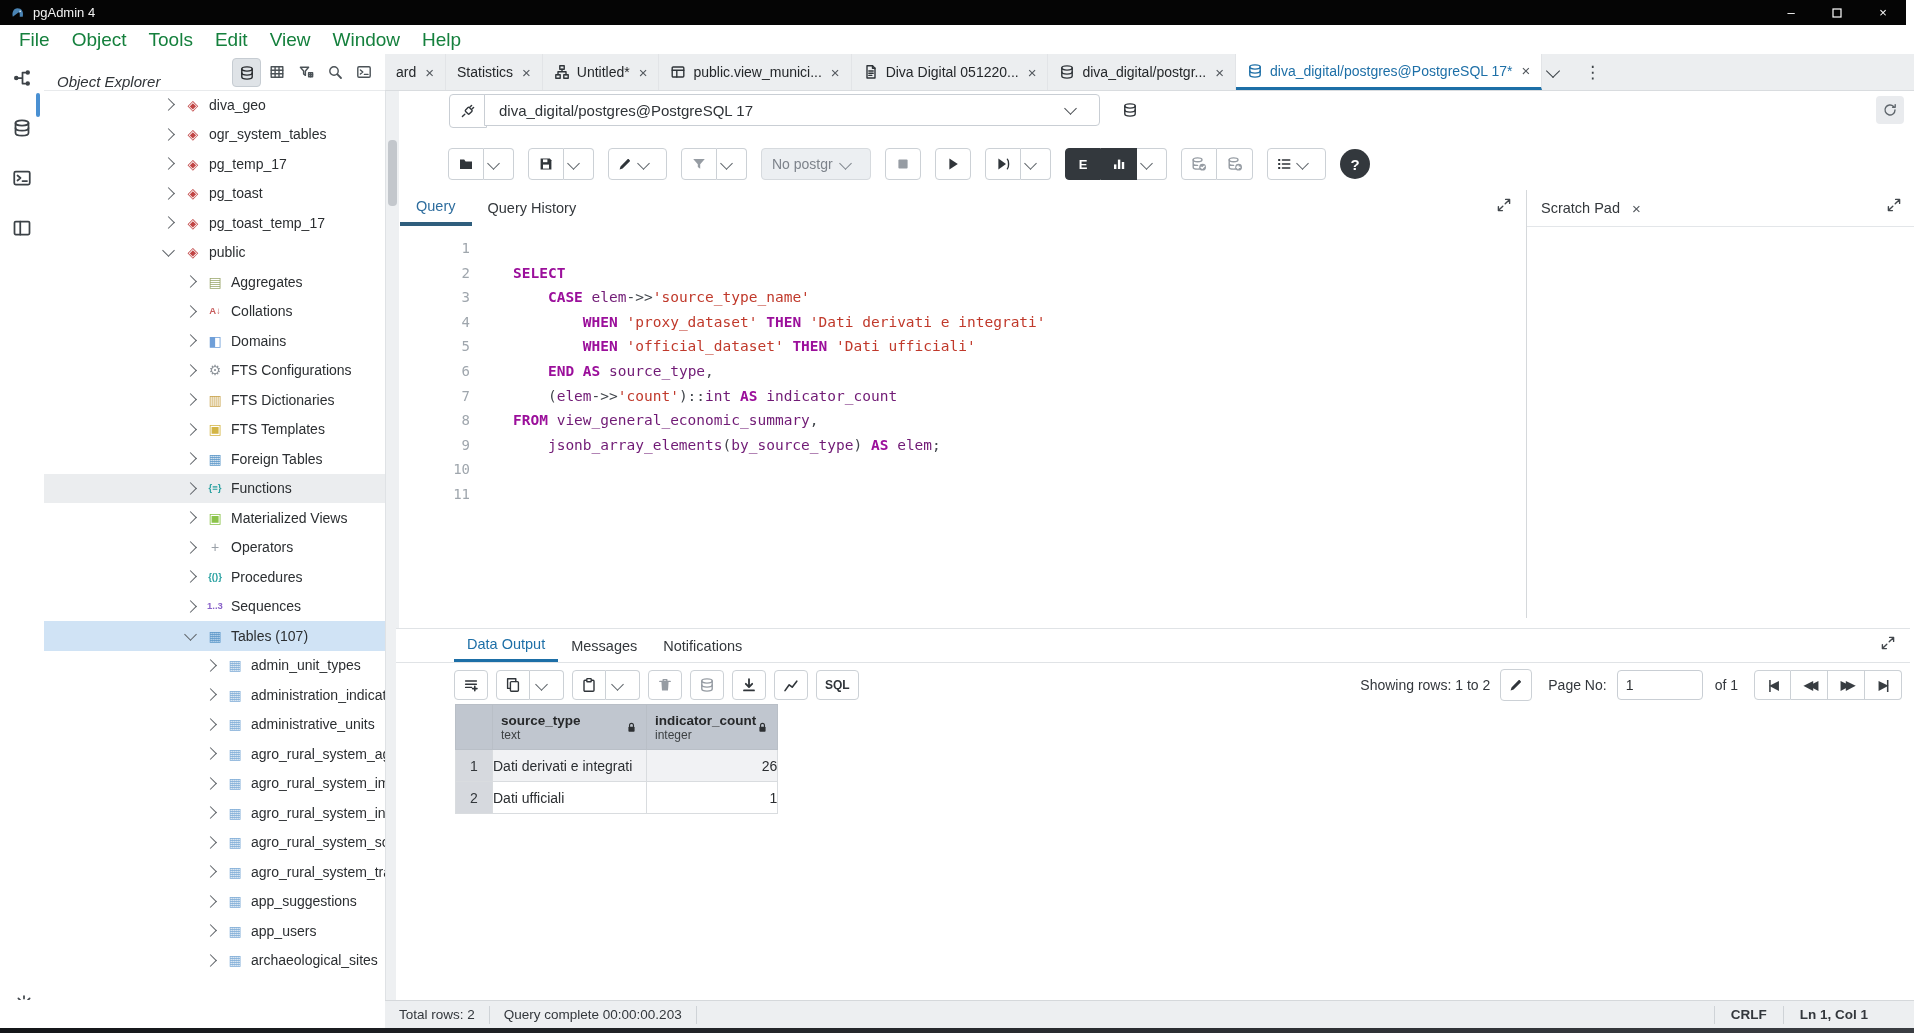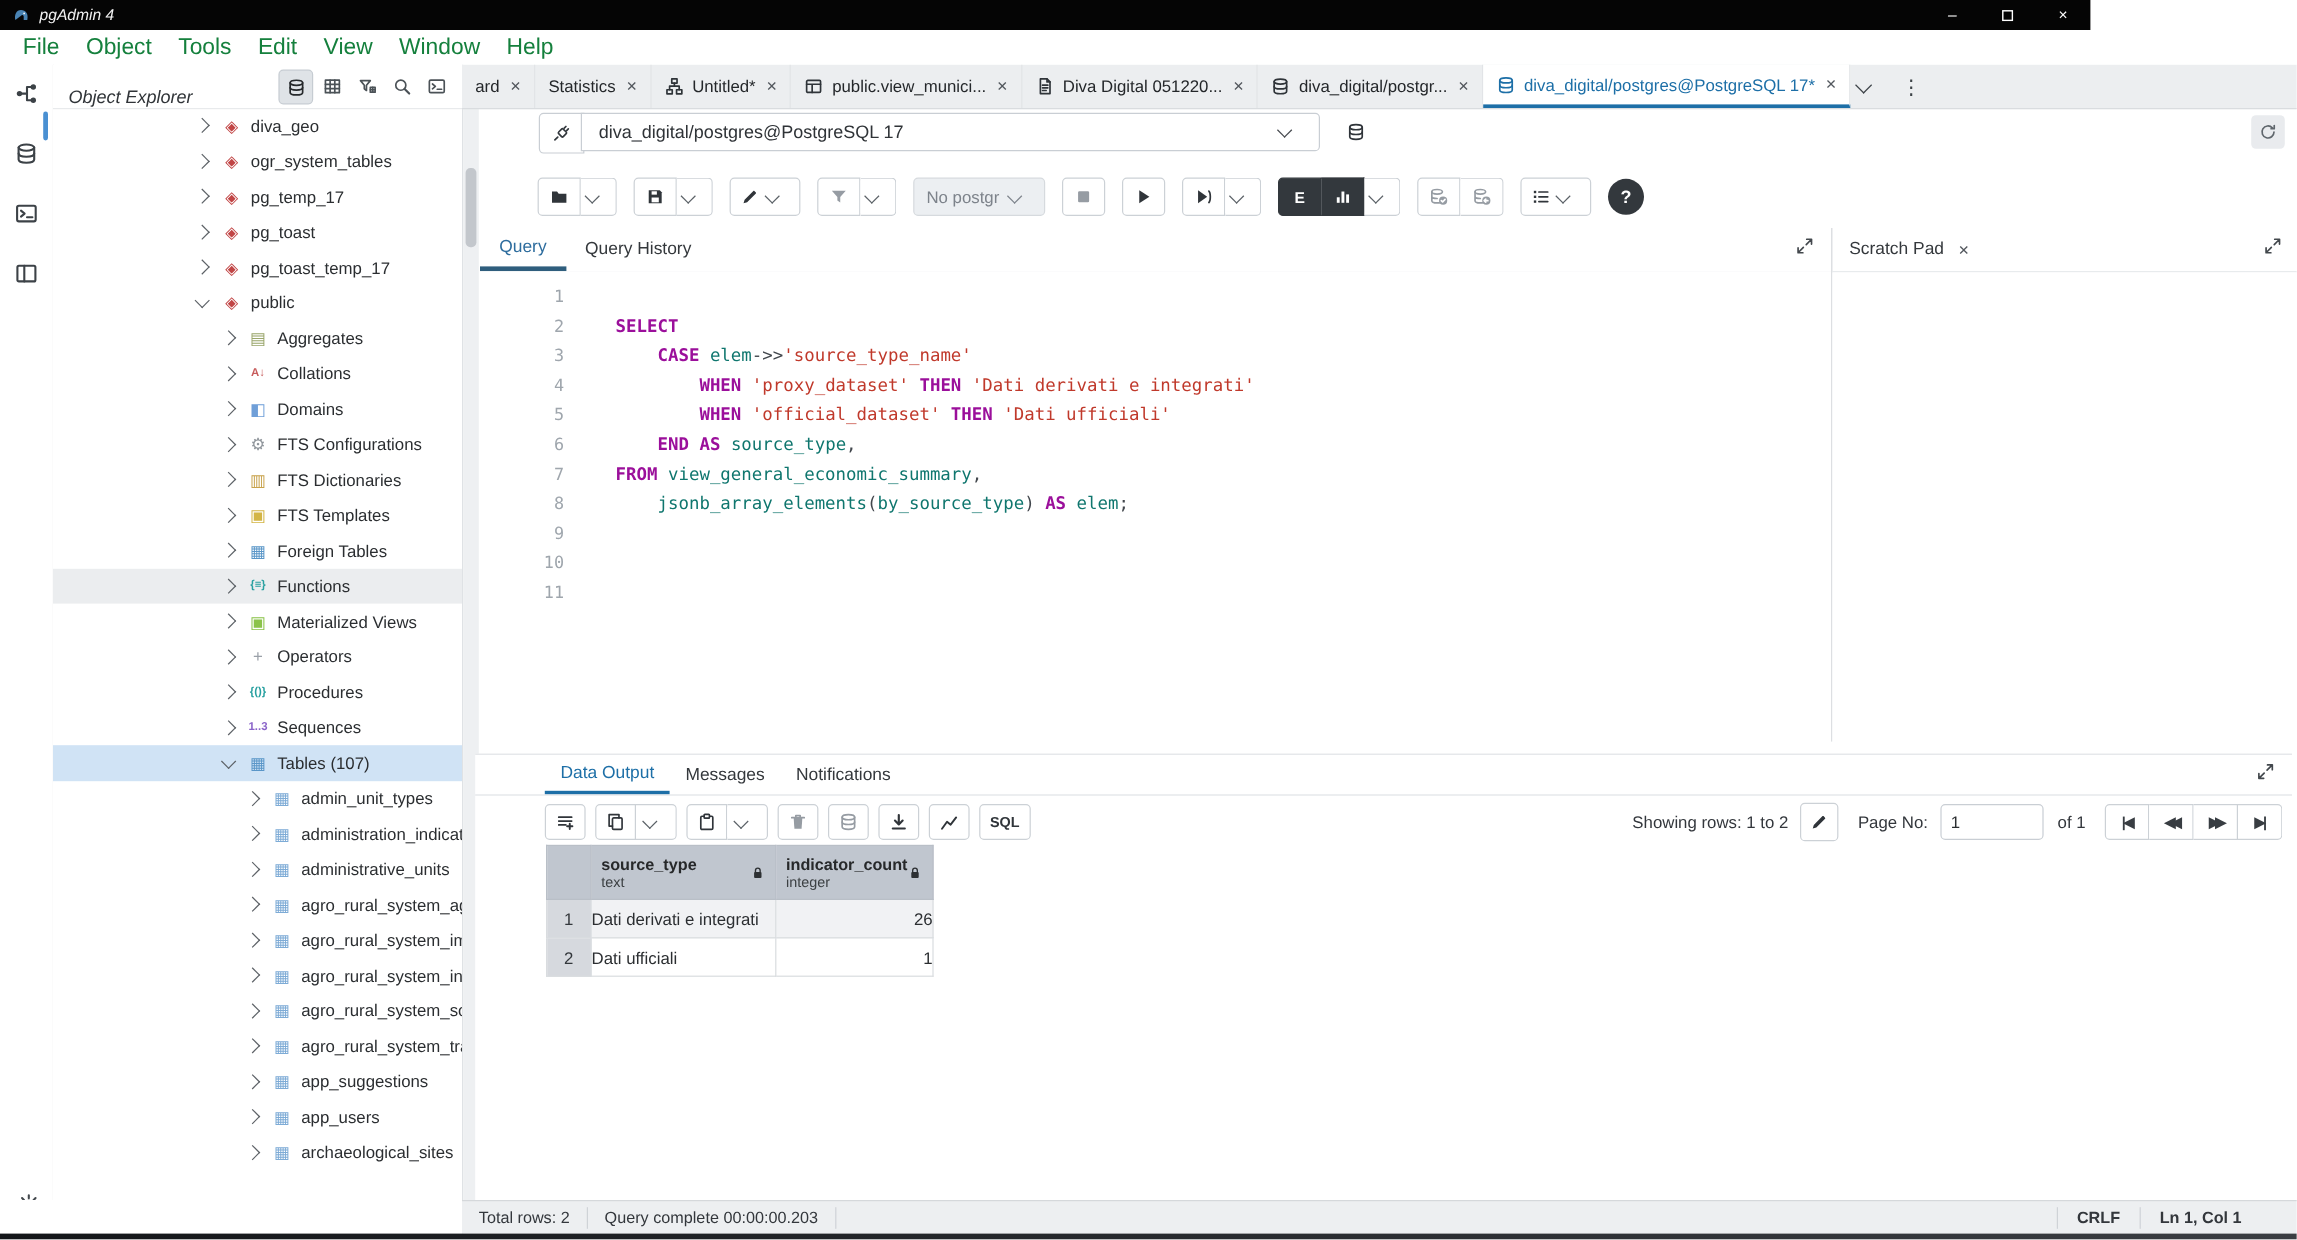--- a/index.html
+++ b/index.html
@@ -3,22 +3,22 @@
 <meta charset="utf-8">
 <style>
   html,body{margin:0;padding:0;}
   body{width:1914px;height:1033px;position:relative;overflow:hidden;background:#fff;
        font-family:"Liberation Sans", sans-serif;color:#2b2e31;}
   .abs{position:absolute;}
   .icn{display:inline-flex;align-items:center;justify-content:center;line-height:0;}
   .icn svg{width:16px;height:16px;stroke:currentColor;fill:none;stroke-width:1.4;
            stroke-linecap:round;stroke-linejoin:round;}
   
-  #titlebar{left:0;top:0;width:1742px;height:25px;background:#050505;color:#f2f2f2;
-            display:flex;align-items:center;font-size:13px;font-style:italic;}
+  #titlebar{left:0;top:0;width:1906px;height:25px;background:#050505;color:#f2f2f2;
+            display:flex;align-items:center;font-size:13px;}
   #titlebar .logo{margin:0 8px 0 10px;}
   #titlebar .logo svg{width:15px;height:15px;}
   .wctrls{position:absolute;right:0;top:0;height:25px;display:flex;}
   .wctrl{width:46px;height:25px;display:flex;align-items:center;justify-content:center;color:#fff;font-size:13px;}
   .wctrl svg{width:10px;height:10px;stroke:#fff;fill:none;stroke-width:1.2;}
   
   #menubar{left:0;top:25px;width:1914px;height:29px;background:#fff;display:flex;align-items:center;padding-left:8px;}
   #menubar .mitem{padding:0 11px;font-size:19px;color:#15803d;}
   
   #activity{left:0;top:54px;width:44px;height:974px;background:#fff;border-right:1px solid #e4e6e9;}
@@ -95,21 +95,21 @@
   #qexpand{position:absolute;right:14px;top:7px;color:#43484d;}
   
   #editor{left:400px;top:226px;width:1126px;height:392px;background:#fff;overflow:hidden;
           font-family:"DejaVu Sans Mono", monospace;font-size:14.5px;}
   #gutter{position:absolute;left:0;top:10px;width:70px;}
   #gutter .ln{height:24.6px;text-align:right;color:#9fa6ad;font-size:14px;line-height:24.6px;}
   #code{position:absolute;left:113px;top:10px;}
   .cline{height:24.6px;line-height:24.6px;white-space:pre;}
   .k{color:#9b0f9b;font-weight:bold;}
   .s{color:#c0392b;}
-  .i{color:#0f766e;text-align:right;}
+  .i{color:#701a75;text-align:right;}
   .o{color:#42474d;}
   
   #scratch{left:1526px;top:190px;width:388px;height:428px;background:#fff;border-left:1px solid #d5d8db;box-sizing:border-box;}
   #scratch .hdr{height:36px;border-bottom:1px solid #e3e6e9;display:flex;align-items:center;padding:0 14px;font-size:14.5px;color:#34383c;}
   #scratch .sclose{margin-left:12px;color:#53585e;font-size:15px;}
   #scexpand{position:absolute;right:12px;top:7px;color:#43484d;}
   
   #dopanel{left:396px;top:628px;width:1514px;height:372px;background:#fff;border-top:1px solid #e0e3e6;}
   #dotabs{position:absolute;left:58px;top:0;height:33px;display:flex;}
   .dotab{display:flex;align-items:center;padding:0 13px;font-size:14.5px;color:#34383c;}
@@ -707,20 +707,21 @@
       <div class="ln">10</div>
       <div class="ln">11</div>
     </div>
   <div id="code">
       <div class="cline"></div>
       <div class="cline"><span class="k">SELECT</span></div>
       <div class="cline"><span class="p">    </span><span class="k">CASE</span><span class="p"> </span><span class="i">elem</span><span class="o">-&gt;&gt;</span><span class="s">'source_type_name'</span></div>
       <div class="cline"><span class="p">        </span><span class="k">WHEN</span><span class="p"> </span><span class="s">'proxy_dataset'</span><span class="p"> </span><span class="k">THEN</span><span class="p"> </span><span class="s">'Dati derivati e integrati'</span></div>
       <div class="cline"><span class="p">        </span><span class="k">WHEN</span><span class="p"> </span><span class="s">'official_dataset'</span><span class="p"> </span><span class="k">THEN</span><span class="p"> </span><span class="s">'Dati ufficiali'</span></div>
       <div class="cline"><span class="p">    </span><span class="k">END</span><span class="p"> </span><span class="k">AS</span><span class="p"> </span><span class="i">source_type</span><span class="o">,</span></div>
+      <div class="cline"><span class="p">    </span><span class="o">(</span><span class="i">elem</span><span class="o">-&gt;&gt;</span><span class="s">'count'</span><span class="o">)::</span><span class="i">int</span><span class="p"> </span><span class="k">AS</span><span class="p"> </span><span class="i">indicator_count</span></div>
       <div class="cline"><span class="k">FROM</span><span class="p"> </span><span class="i">view_general_economic_summary</span><span class="o">,</span></div>
       <div class="cline"><span class="p">    </span><span class="i">jsonb_array_elements</span><span class="o">(</span><span class="i">by_source_type</span><span class="o">)</span><span class="p"> </span><span class="k">AS</span><span class="p"> </span><span class="i">elem</span><span class="o">;</span></div>
       <div class="cline"></div>
     </div>
 </div>
 
 <div id="scratch" class="abs">
   <div class="hdr">
     <span>Scratch Pad</span>
     <span class="sclose">×</span>

